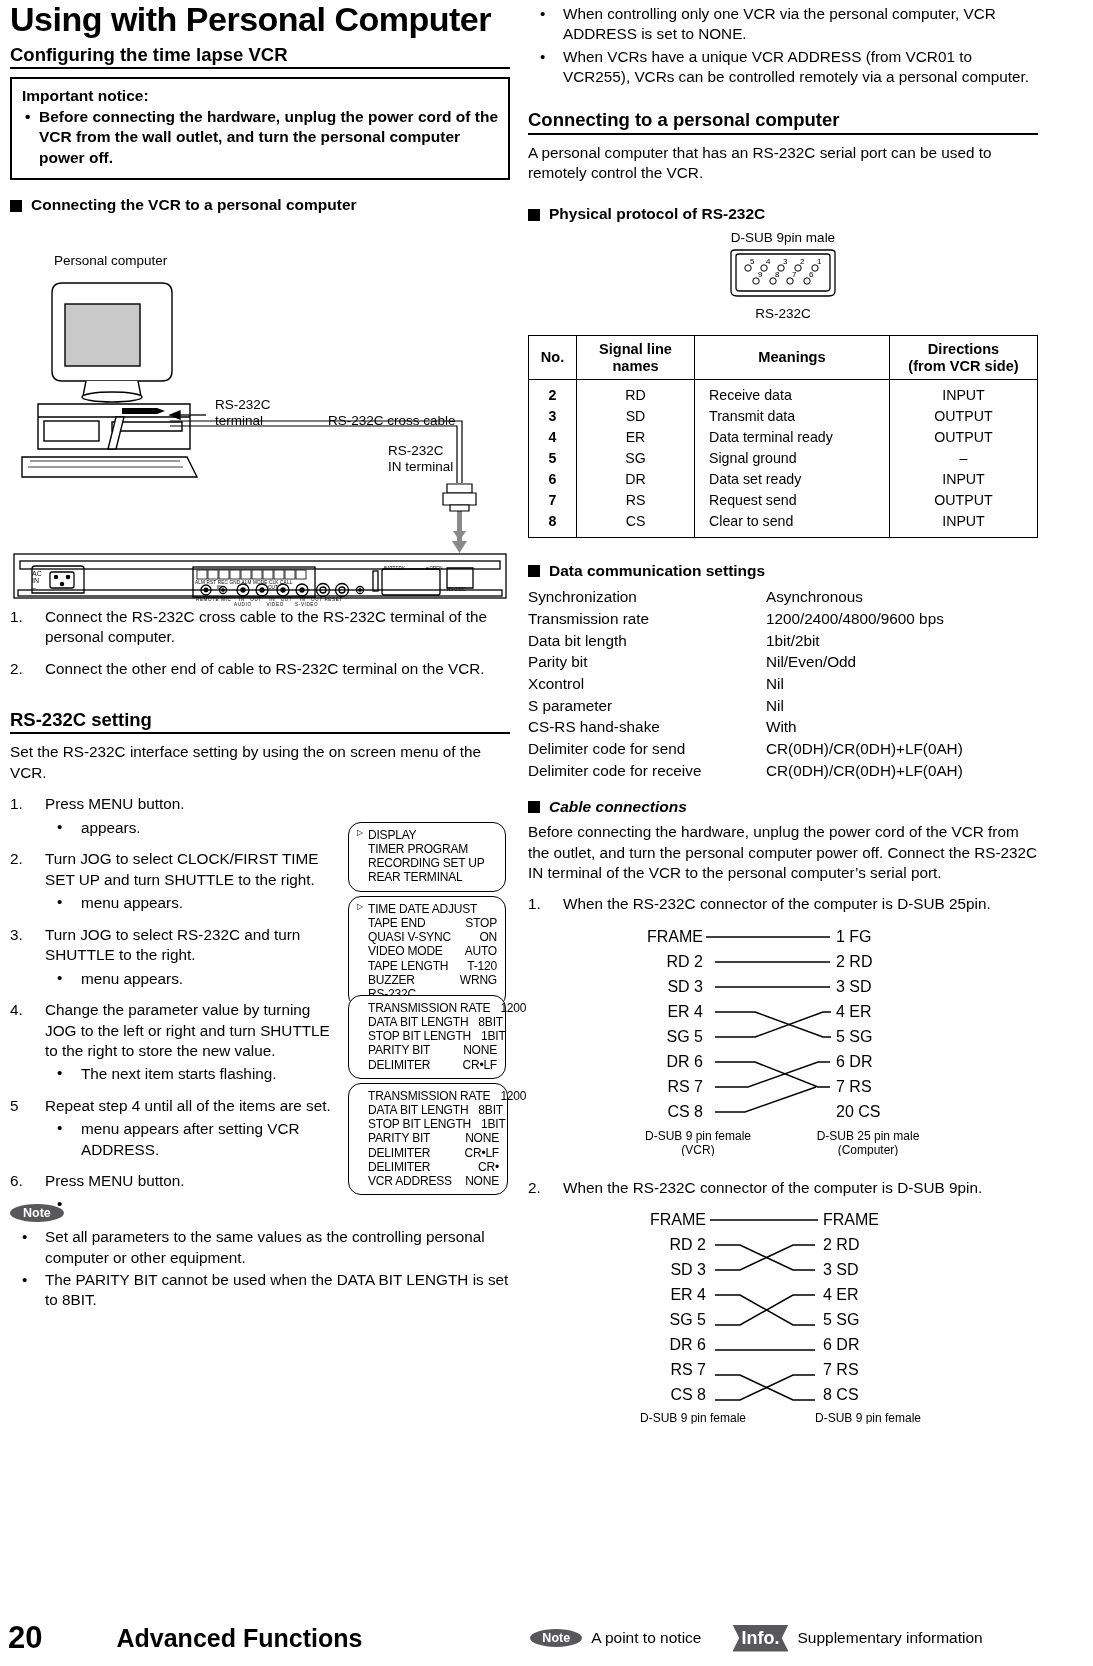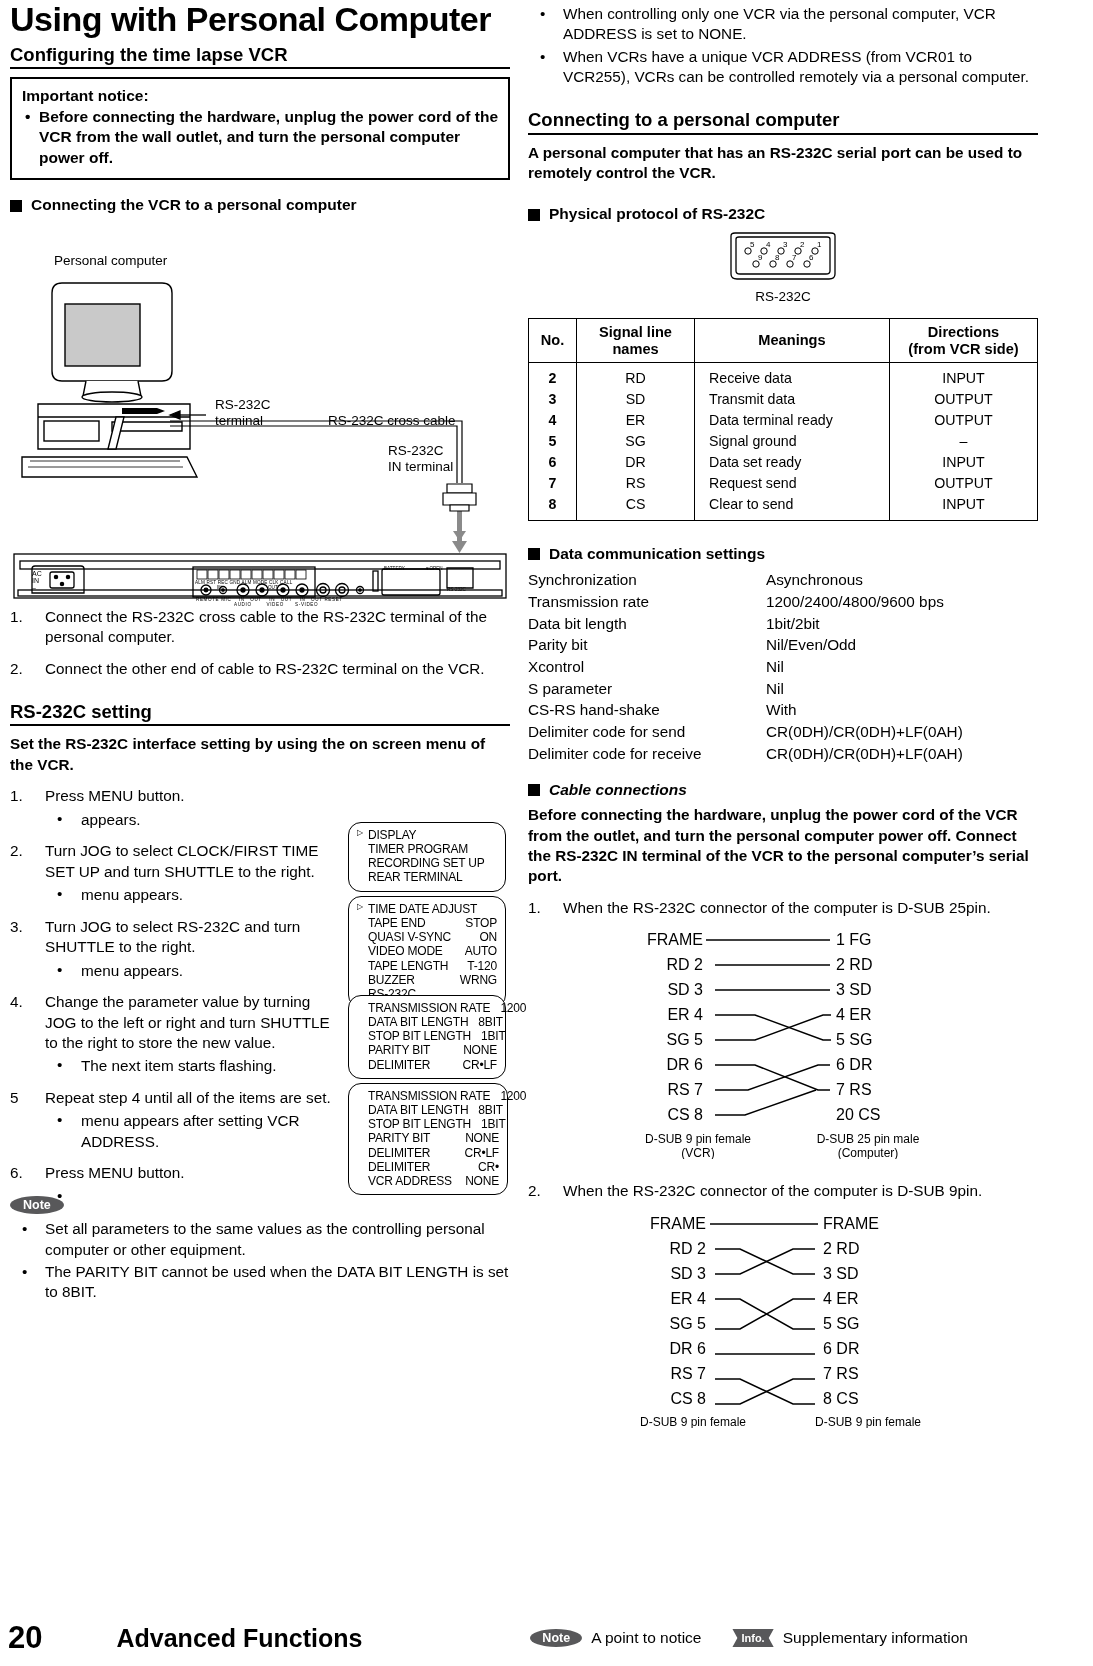--- a/index.html
+++ b/index.html
@@ -42,21 +42,21 @@
   .notice-box ul { margin: 0; padding: 0; list-style: none; }
   .notice-box li {
     font-size: 15.5px; font-weight: bold; line-height: 1.32;
     padding-left: 17px; position: relative;
   }
   .notice-box li:before {
     content: "•"; position: absolute; left: 3px; top: 0;
   }
 
   
-  p.body { font-size: 15.3px; line-height: 1.33; margin: 0 0 11px 0; font-weight: bold; }
+  p.body { font-size: 15.3px; line-height: 1.33; margin: 0 0 11px 0; }
   .b { font-weight: normal; }
 
   
   ol.steps { margin: 0; padding: 0; list-style: none; }
   ol.steps > li {
     font-size: 15.3px; line-height: 1.34; position: relative;
     padding-left: 35px; margin-bottom: 11px;
   }
   ol.steps > li > .num { position: absolute; left: 0; top: 0; }
   ul.sub { margin: 3px 0 0 0; padding: 0; list-style: none; }
@@ -142,21 +142,21 @@
   }
   .footer .pg { font-size: 31px; font-weight: bold; margin-left: 8px; }
   .footer .ft-title { font-size: 25px; font-weight: bold; margin-left: 34px; }
   .footer .legend { display: flex; align-items: center; margin-left: 128px; gap: 9px; }
   .footer .legend .txt { font-size: 15.5px; }
   .footer .note-chip {
     background: #58585a; color: #fff; border-radius: 50%/50%;
     font-size: 12.5px; font-weight: bold; padding: 2px 12px;
   }
   .footer .info-chip {
-    background: #58585a; color: #fff; font-size: 11px; font-weight: bold;
+    background: #58585a; color: #fff; font-size: 18px; font-weight: bold;
     padding: 3px 9px; margin-left: 22px;
     clip-path: polygon(0 0,100% 0,88% 50%,100% 100%,0 100%,12% 50%);
   }
 </style>
 </head>
 <body>
 
 <div class="page">
 
   <div class="col-left">
@@ -297,21 +297,21 @@
       <li>
         <span class="num">1.</span>
         <span>Connect the RS-232C cross cable to the RS-232C terminal of the personal computer.</span>
       </li>
       <li>
         <span class="num">2.</span>
         <span>Connect the other end of cable to RS-232C terminal on the VCR.</span>
       </li>
     </ol>
 
-    <h2 class="section" style="margin-top:22px;">RS-232C setting</h2>
+    <h2 class="section" style="margin-top:30px;">RS-232C setting</h2>
     <p class="body">Set the RS-232C interface setting by using the on screen menu of the VCR.</p>
 
     <div style="position:relative;">
       <ol class="steps" id="setting-steps" style="width:330px;">
           <li><span class="num">1.</span><span>Press <span class="b">MENU</span> button.</span><ul class="sub">
               <li><span class="bullet">•</span><span><span class="b"><main menu=""> appears.</main></span></span></li>
             </ul></li>
           <li><span class="num">2.</span><span>Turn <span class="b">JOG</span> to select <span class="b">CLOCK/FIRST TIME SET UP</span> and turn <span class="b">SHUTTLE</span> to the right.</span><ul class="sub">
               <li><span class="bullet">•</span><span><span class="b"><first time="" set="" up=""></first></span> menu appears.</span></li>
             </ul></li>
@@ -457,20 +457,21 @@
 
     <h2 class="section" style="margin-top:22px;">Connecting to a personal computer</h2>
     <p class="body">A personal computer that has an RS-232C serial port can be used to remotely control the VCR.</p>
 
     <div class="sub-head" style="margin-top:22px;">
       <span class="blk"></span>
       <span>Physical protocol of RS-232C</span>
     </div>
 
     <div class="dsub-wrap">
+      <div class="dsub-cap">D-SUB 9pin male</div>
       <svg width="118" height="54" viewBox="0 0 118 54">
         <g fill="none" stroke="#000" stroke-width="1.3">
           <path d="M7 6 q0 -3 4 -3 h96 q4 0 4 3 v38 q0 5 -6 5 h-92 q-6 0 -6 -5 z"></path>
           <path d="M12 9 q0 -2 3 -2 h88 q3 0 3 2 v32 q0 3 -4 3 h-86 q-4 0 -4 -3 z"></path>
           <g stroke-width="1">
             <circle cx="24" cy="21" r="3.2"></circle>
               <circle cx="40" cy="21" r="3.2"></circle>
             <circle cx="57" cy="21" r="3.2"></circle>
               <circle cx="74" cy="21" r="3.2"></circle>
             <circle cx="91" cy="21" r="3.2"></circle>

